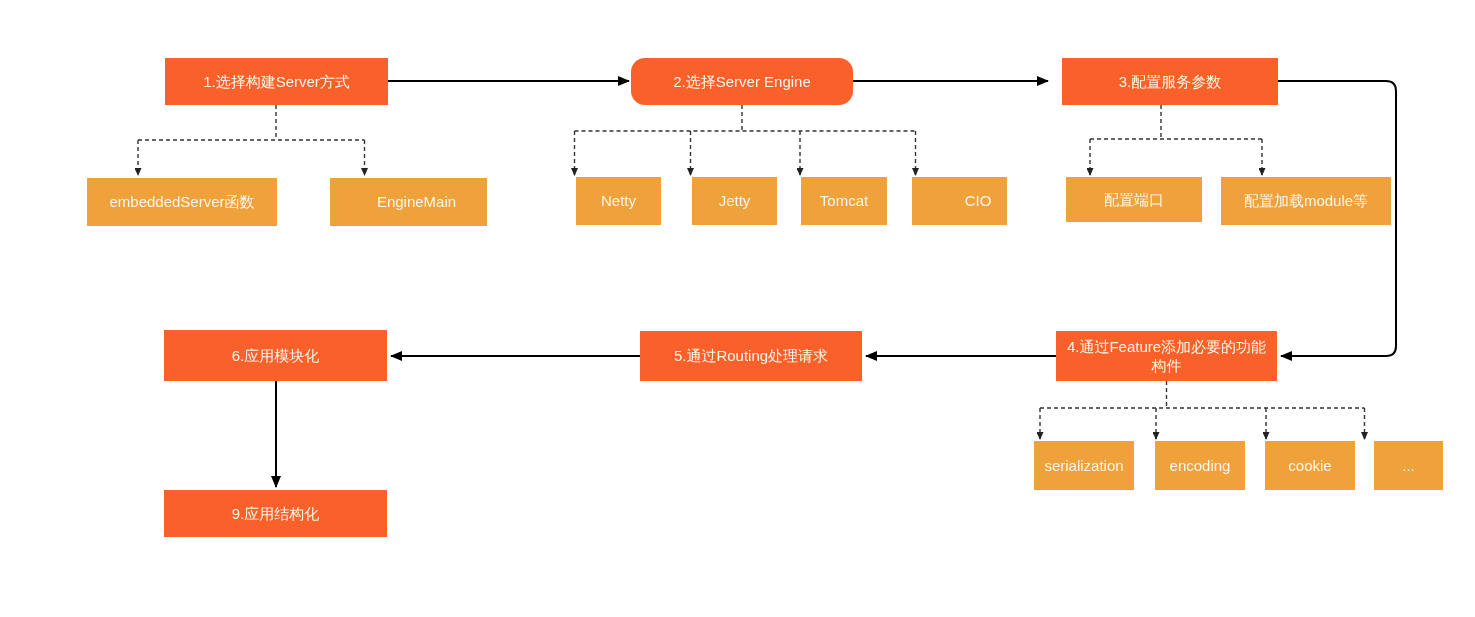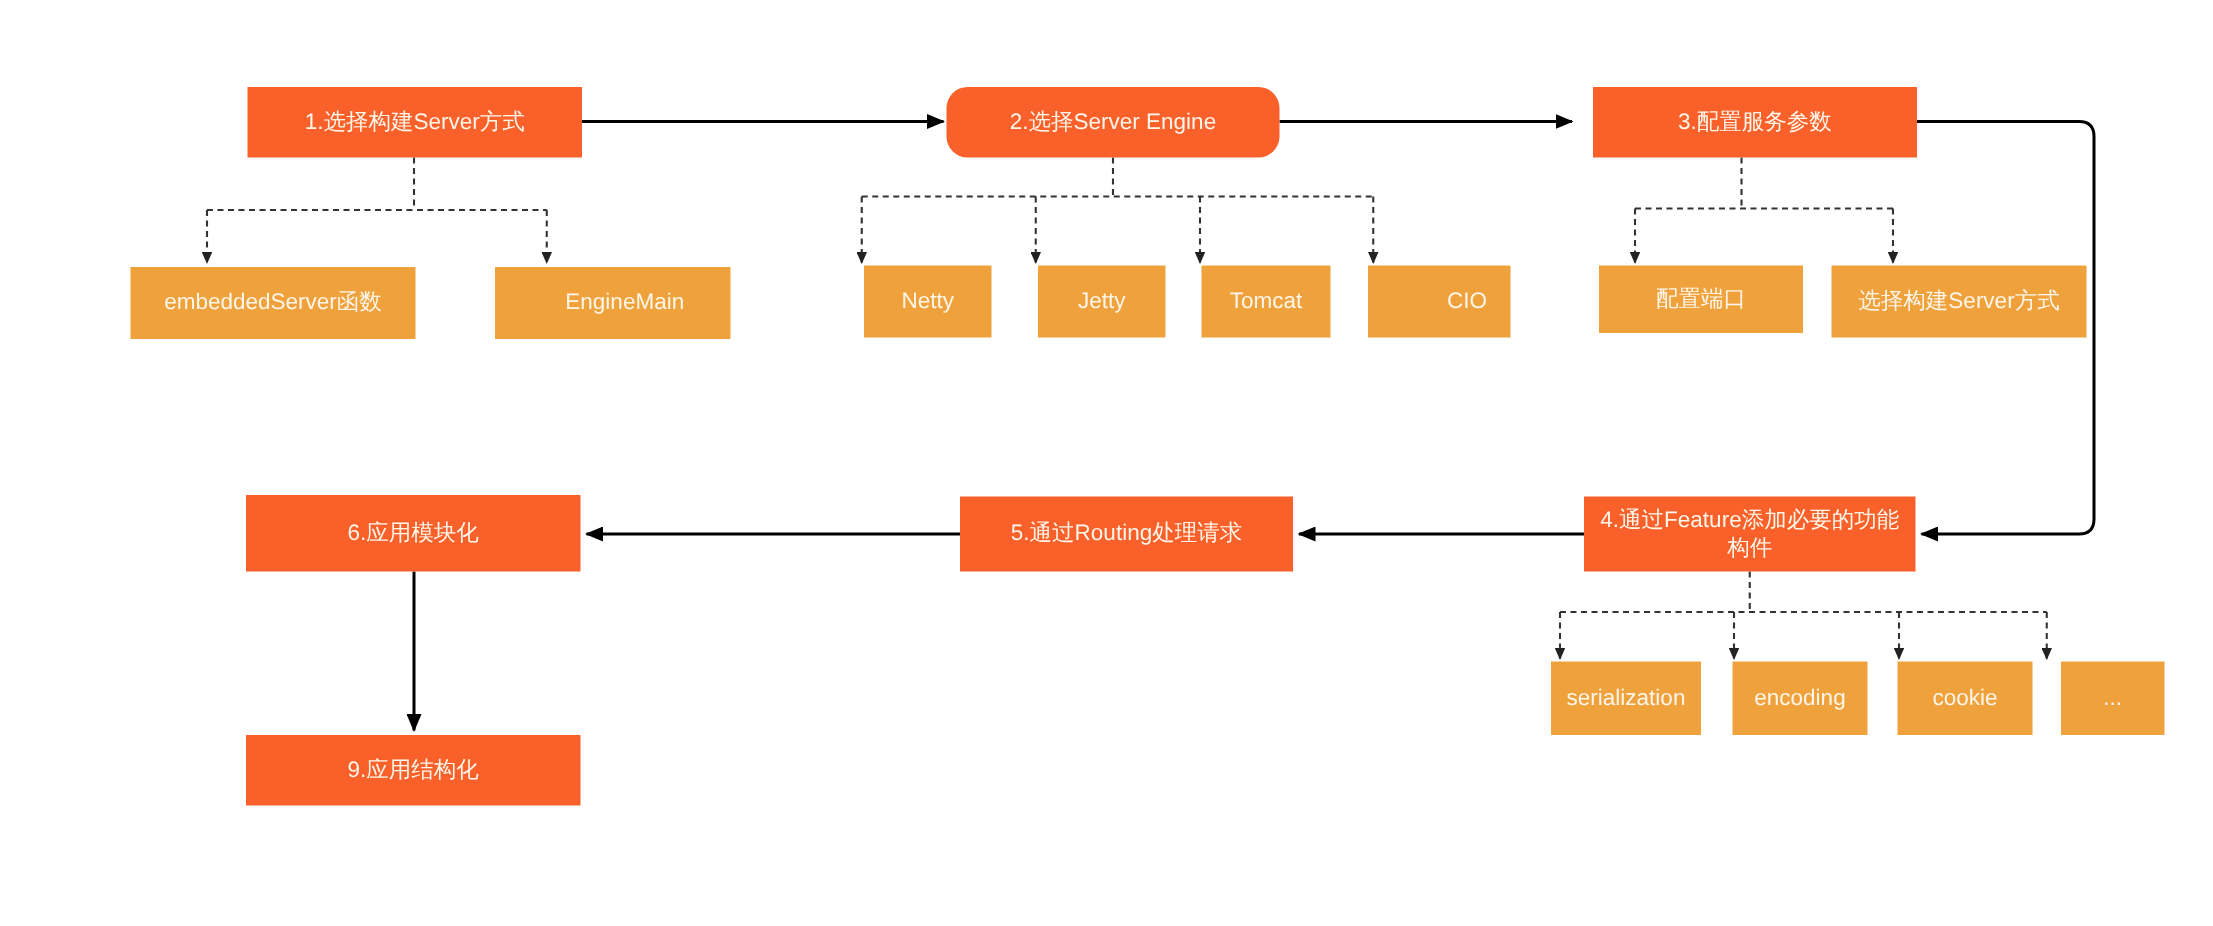--- a/index.html
+++ b/index.html
@@ -84,20 +84,20 @@
 
   <div class="node secondary" style="left:43px; top:178px; width:190px; height:48px;">embeddedServer函数</div>
   <div class="node secondary" style="left:286px; top:178px; width:157px; height:48px;padding-left:24px;">EngineMain</div>
 
   <div class="node secondary" style="left:532px; top:177px; width:85px; height:48px;">Netty</div>
   <div class="node secondary" style="left:648px; top:177px; width:85px; height:48px;">Jetty</div>
   <div class="node secondary" style="left:757px; top:177px; width:86px; height:48px;">Tomcat</div>
   <div class="node secondary" style="left:868px; top:177px; width:95px; height:48px;padding-left:45px;">CIO</div>
 
   <div class="node secondary" style="left:1022px; top:177px; width:136px; height:45px;">配置端口</div>
-  <div class="node secondary" style="left:1177px; top:177px; width:170px; height:48px;">选择构建Server方式</div>
+  <div class="node secondary" style="left:1177px; top:177px; width:170px; height:48px;">配置加载module等</div>
 
   <div class="node secondary" style="left:990px; top:441px; width:100px; height:49px;">serialization</div>
   <div class="node secondary" style="left:1111px; top:441px; width:90px; height:49px;">encoding</div>
   <div class="node secondary" style="left:1221px; top:441px; width:90px; height:49px;">cookie</div>
   <div class="node secondary" style="left:1330px; top:441px; width:69px; height:49px;">...</div>
 
 </div>
 
 </body></html>

